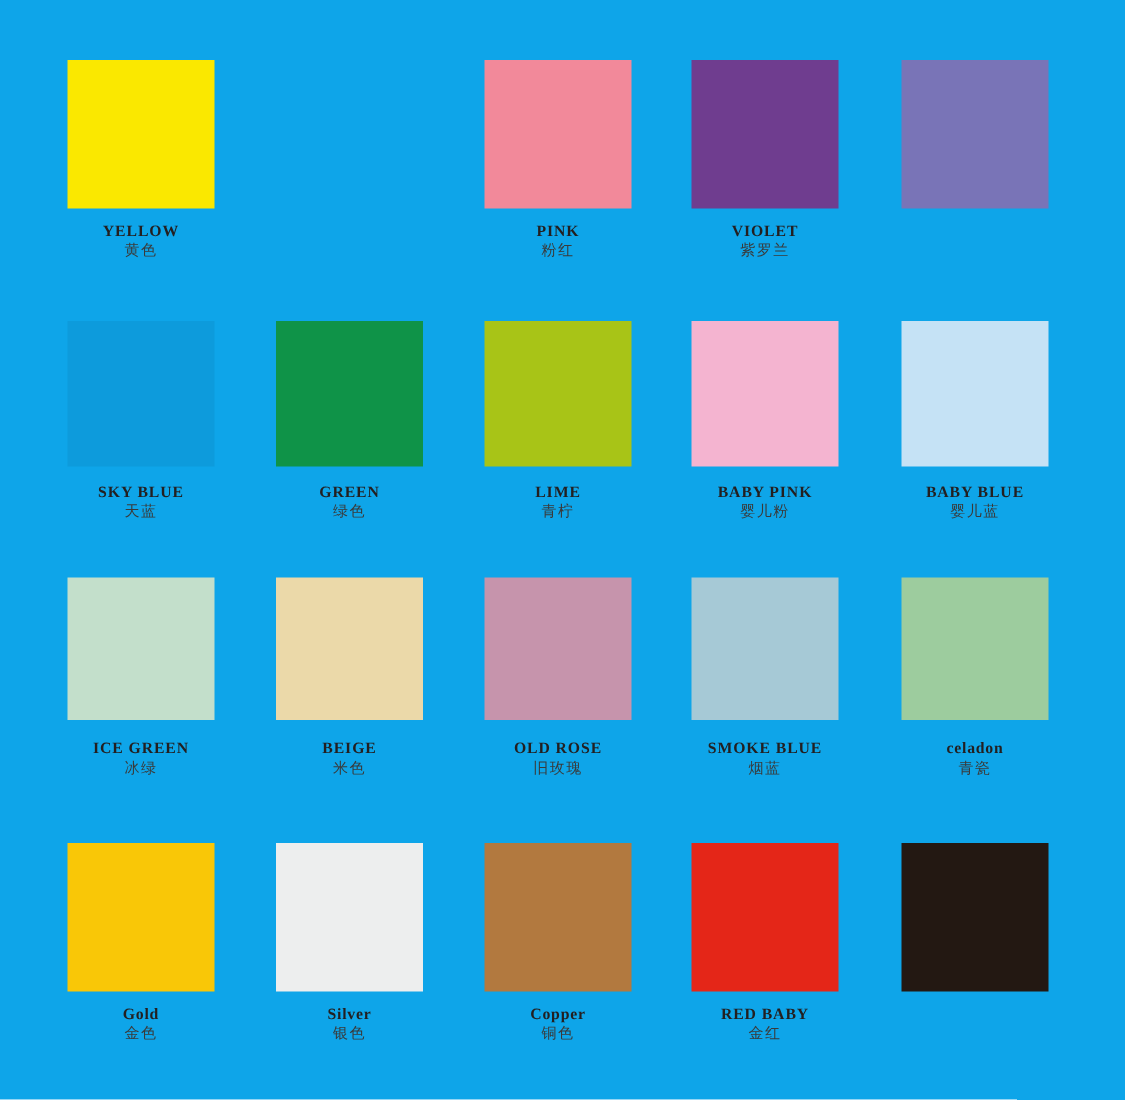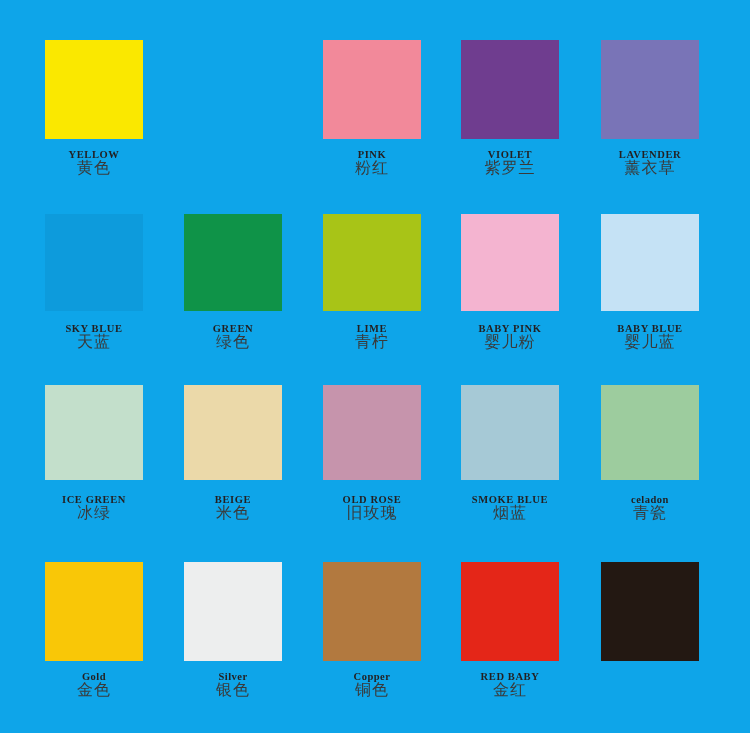--- a/index.html
+++ b/index.html
@@ -78,21 +78,21 @@
     line-height: 13px;
     white-space: nowrap;
   }
   .label-en.titlecase {
     font-weight: bold;
     letter-spacing: 0.5px;
   }
   .label-zh {
     display: block;
     font-family: "DejaVu Sans", sans-serif;
-    font-size: 16px;
+    font-size: 10px;
     color: #3a3a3a;
     line-height: 14px;
     letter-spacing: 1px;
     white-space: nowrap;
   }
 </style>
 </head>
 <body style="background: rgb(255, 255, 255);">
 
 <div id="canvas">
@@ -115,24 +115,20 @@
       </div>
       <div class="swatch-cell c2">
         <div class="chip" style="background: rgb(242, 137, 154);"></div>
         <div class="labels">
           <span class="label-en">PINK</span>
           <span class="label-zh">粉红</span>
         </div>
       </div>
       <div class="swatch-cell c4">
         <div class="chip" style="background: rgb(121, 116, 183);"></div>
-        <div class="labels">
-          <span class="label-en">LAVENDER</span>
-          <span class="label-zh">薰衣草</span>
-        </div>
       </div>
     </div>
 
     <div class="swatch-row r2">
       <div class="swatch-cell c0">
         <div class="chip" style="background: rgb(195, 223, 203);"></div>
         <div class="labels">
           <span class="label-en">ICE GREEN</span>
           <span class="label-zh">冰绿</span>
         </div>

